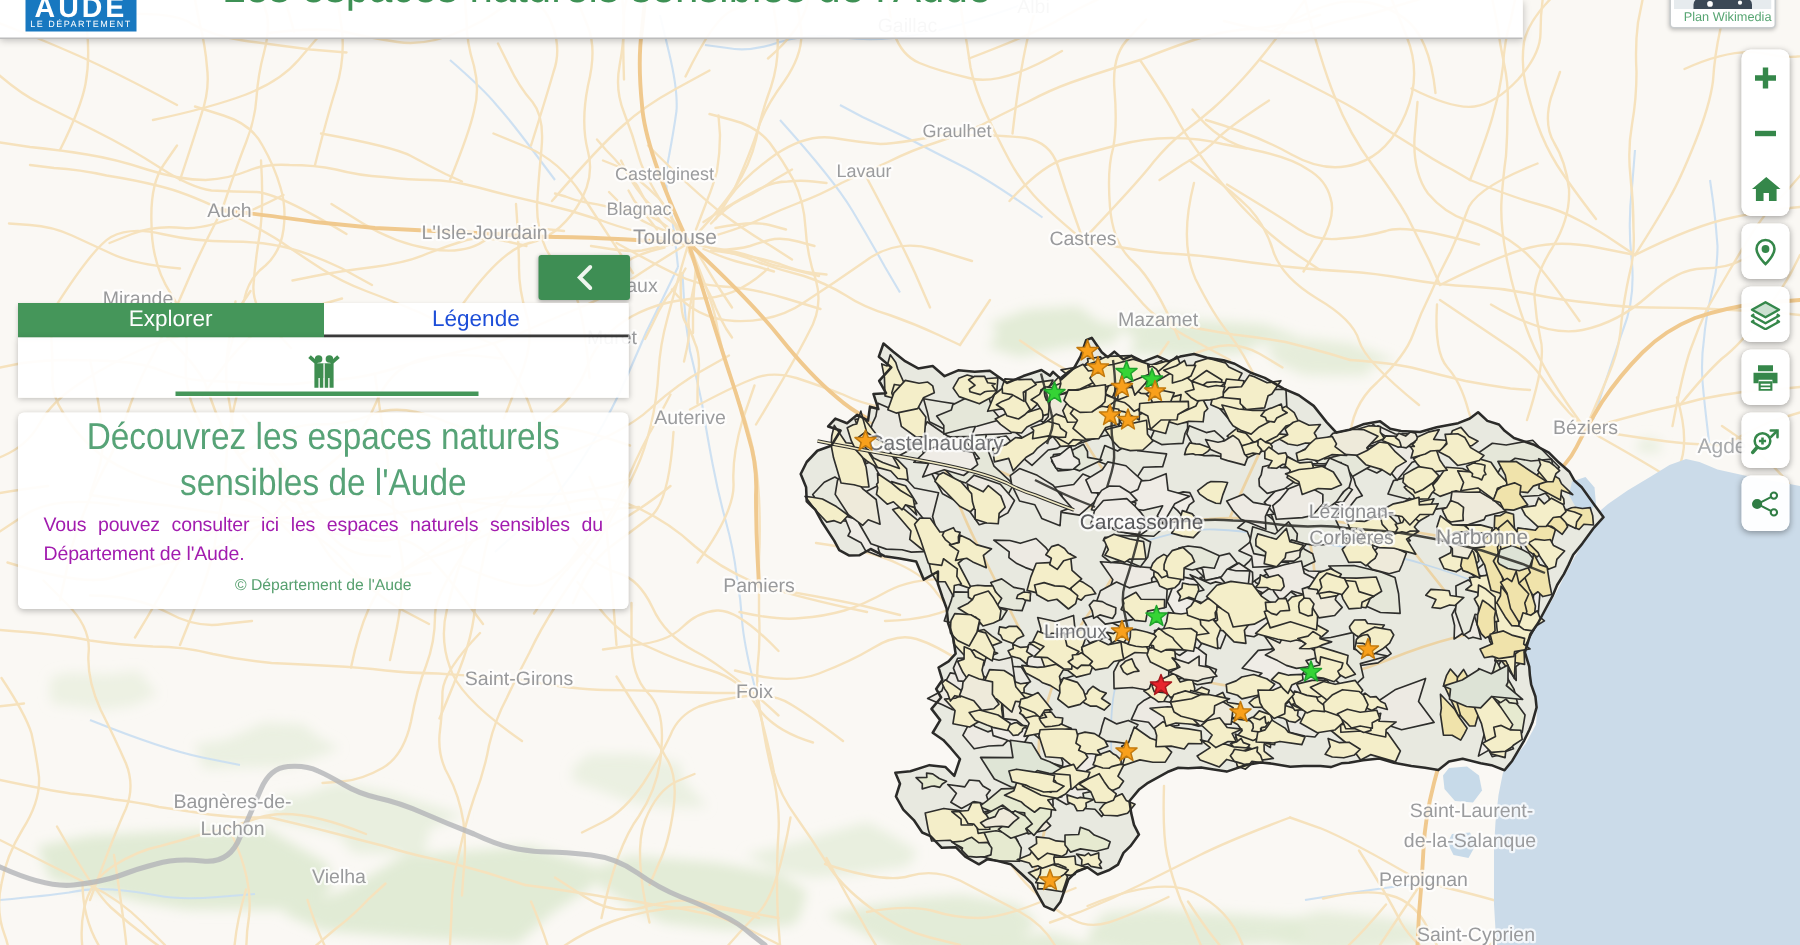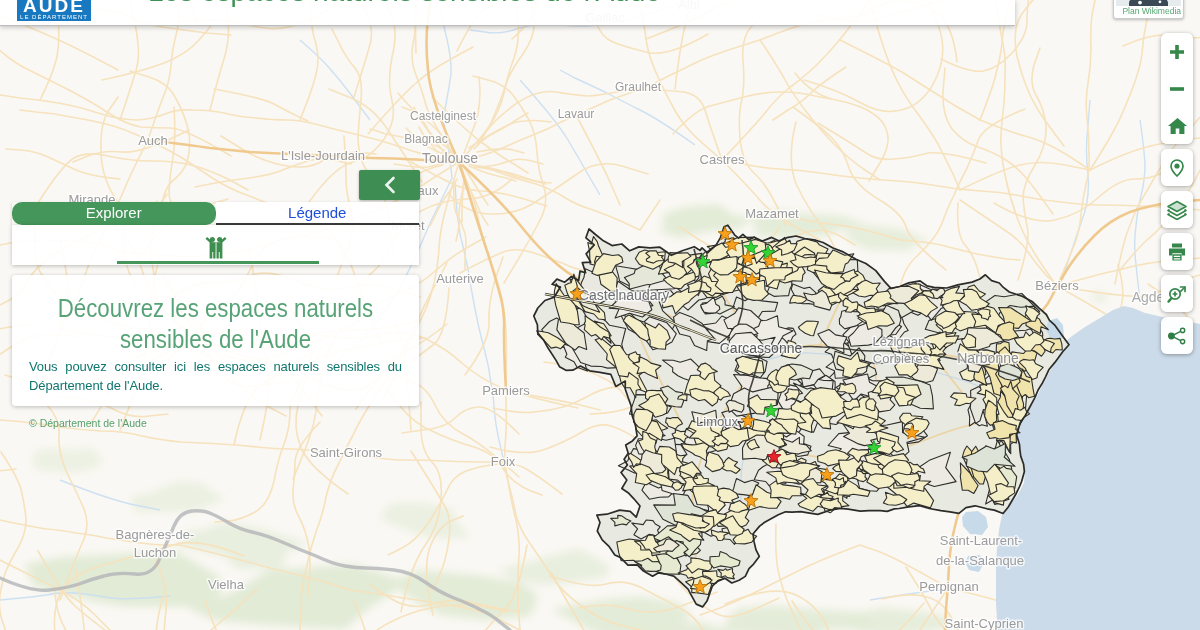--- a/index.html
+++ b/index.html
@@ -21,36 +21,36 @@
 #layerctl { position:absolute; right:16px; top:-10px; width:71px; height:29px; z-index:30;
   background:#fff; border:1px solid #c8ccce; border-radius:3px; padding:2px;
   box-shadow:0 1px 3px rgba(0,0,0,0.25); }
 #layerctl .cap { font-size:8.5px; color:#56a572; text-align:right; line-height:11px; }
 #backbtn { position:absolute; left:359px; top:170px; width:61px; height:30px; background:#3e8e54;
   border-radius:2px; z-index:21; display:flex; align-items:center; justify-content:center;
   box-shadow:0 1px 3px rgba(0,0,0,0.3); }
 #tabs { position:absolute; left:12px; top:202px; width:407px; height:23px; display:flex; z-index:21;
   box-shadow:0 1px 3px rgba(0,0,0,0.2); }
 #tabs .tab { width:50%; height:23px; font-size:15px; text-align:center; line-height:22px; }
-#tabs .act { background:#45965a; color:#fdfdfd;border-radius:10px; }
+#tabs .act { background:#45965a; color:#fdfdfd; }
 #tabs .inact { background:rgba(255,255,255,0.93); color:#1d4ed8; border-bottom:2px solid #3c3c3c; }
 #iconrow { position:absolute; left:12px; top:225px; width:407px; height:40px;
   background:rgba(255,255,255,0.93); z-index:21; box-shadow:0 1px 4px rgba(0,0,0,0.25); }
 #iconrow svg { position:absolute; left:192px; top:11px; }
 #iconrow .ul { position:absolute; left:105px; top:36px; width:202px; height:3px; background:#45965a; }
 #card { position:absolute; left:12px; top:275px; width:407px; height:131px;
   background:rgba(255,255,255,0.92); border-radius:4px; z-index:21;
-  box-shadow:0 1px 4px rgba(0,0,0,0.25); padding:18px 17px 0 17px; }
+  box-shadow:0 1px 4px rgba(0,0,0,0.25); padding:1px 17px 0 17px; }
 #card h1 { font-size:25px; line-height:31px; font-weight:normal; text-align:center;
   color:#57a377; transform:scaleX(0.89); transform-origin:50% 0; white-space:nowrap;
   width:373px; }
 #card h1 .l2 { display:block; }
-#card p { margin-top:3px; font-size:13px; line-height:18.5px; color:#0f766e;
+#card p { margin-top:3px; font-size:13px; line-height:18.5px; color:#a21caf;
   text-align:justify; letter-spacing:-0.1px; }
-#card .cc { margin-top:22px; font-size:10.5px; color:#57a06f; }
+#card .cc { margin-top:6px; font-size:10.5px; color:#57a06f; text-align:center; }
 #toolbar { position:absolute; left:1161px; top:33px; width:32px; z-index:21; }
 .tb { background:rgba(255,255,255,0.96); border-radius:6px; width:32px;
   box-shadow:0 1px 4px rgba(0,0,0,0.35); margin-bottom:5px;
   display:flex; flex-direction:column; align-items:center; justify-content:center; }
 .tbb { width:32px; height:37px; display:flex; align-items:center; justify-content:center; }
 </style></head>
 <body>
 <div id="app">
 <svg id="map" width="1200" height="630" viewBox="0 0 1200 630">
 <rect width="1200" height="630" fill="#faf8f4"></rect>

